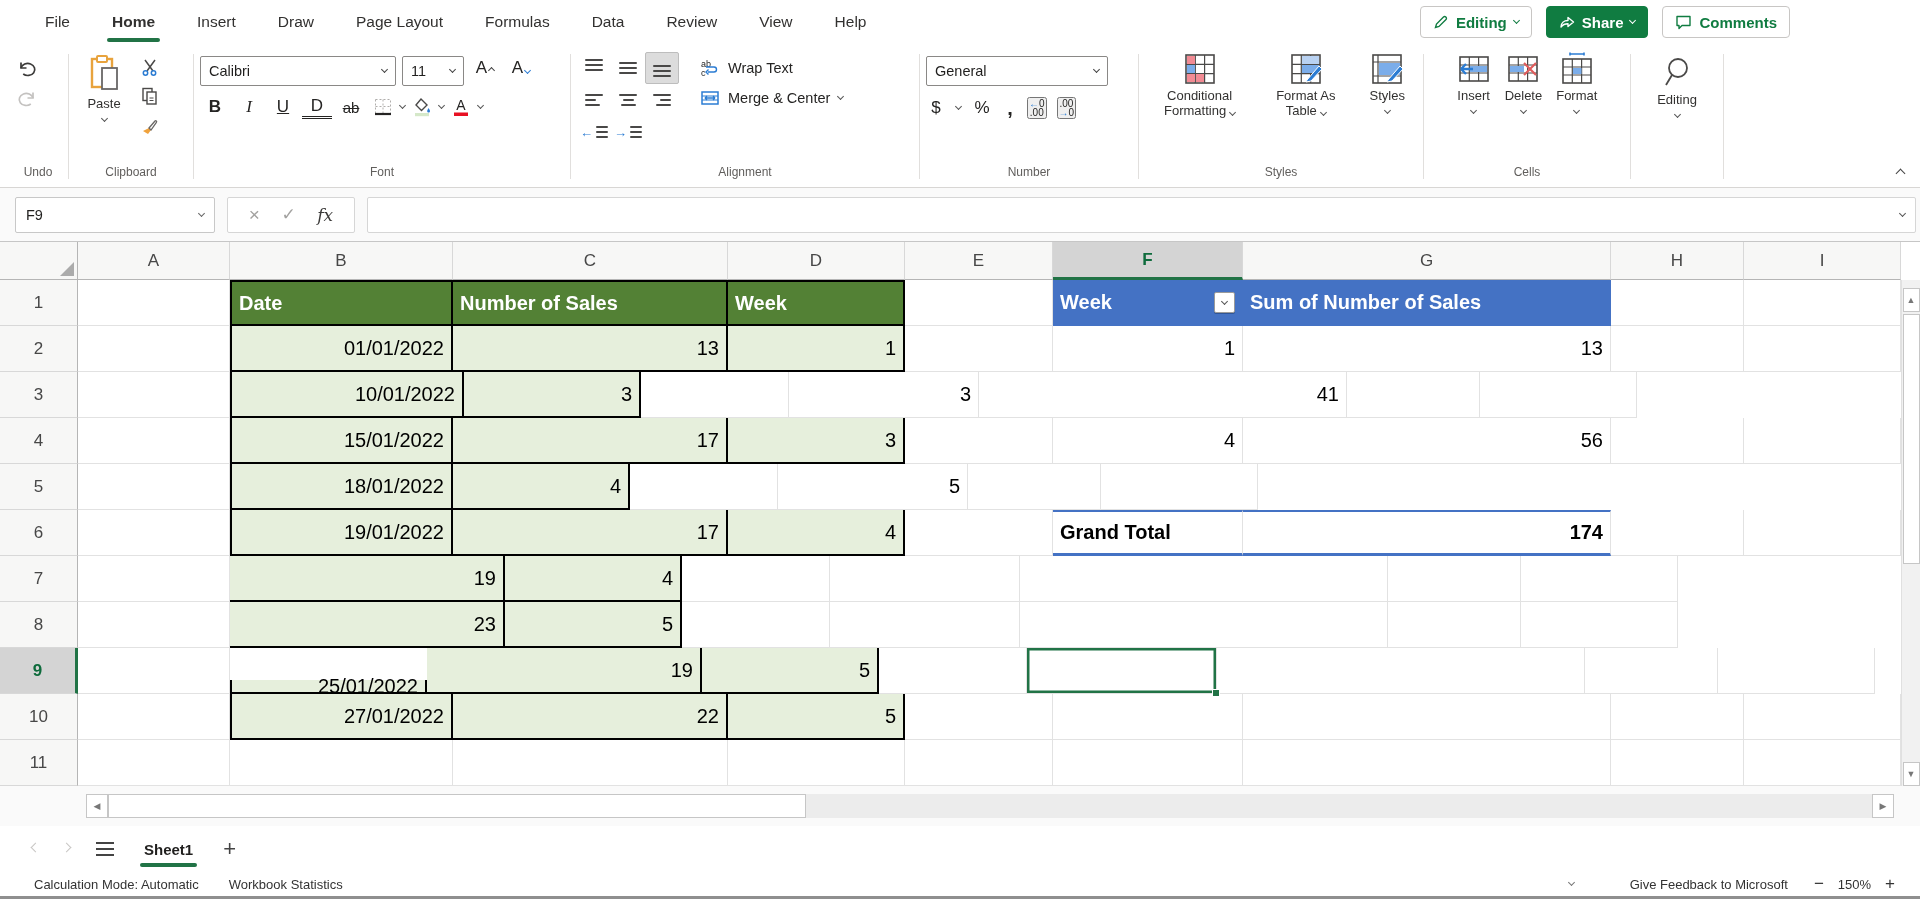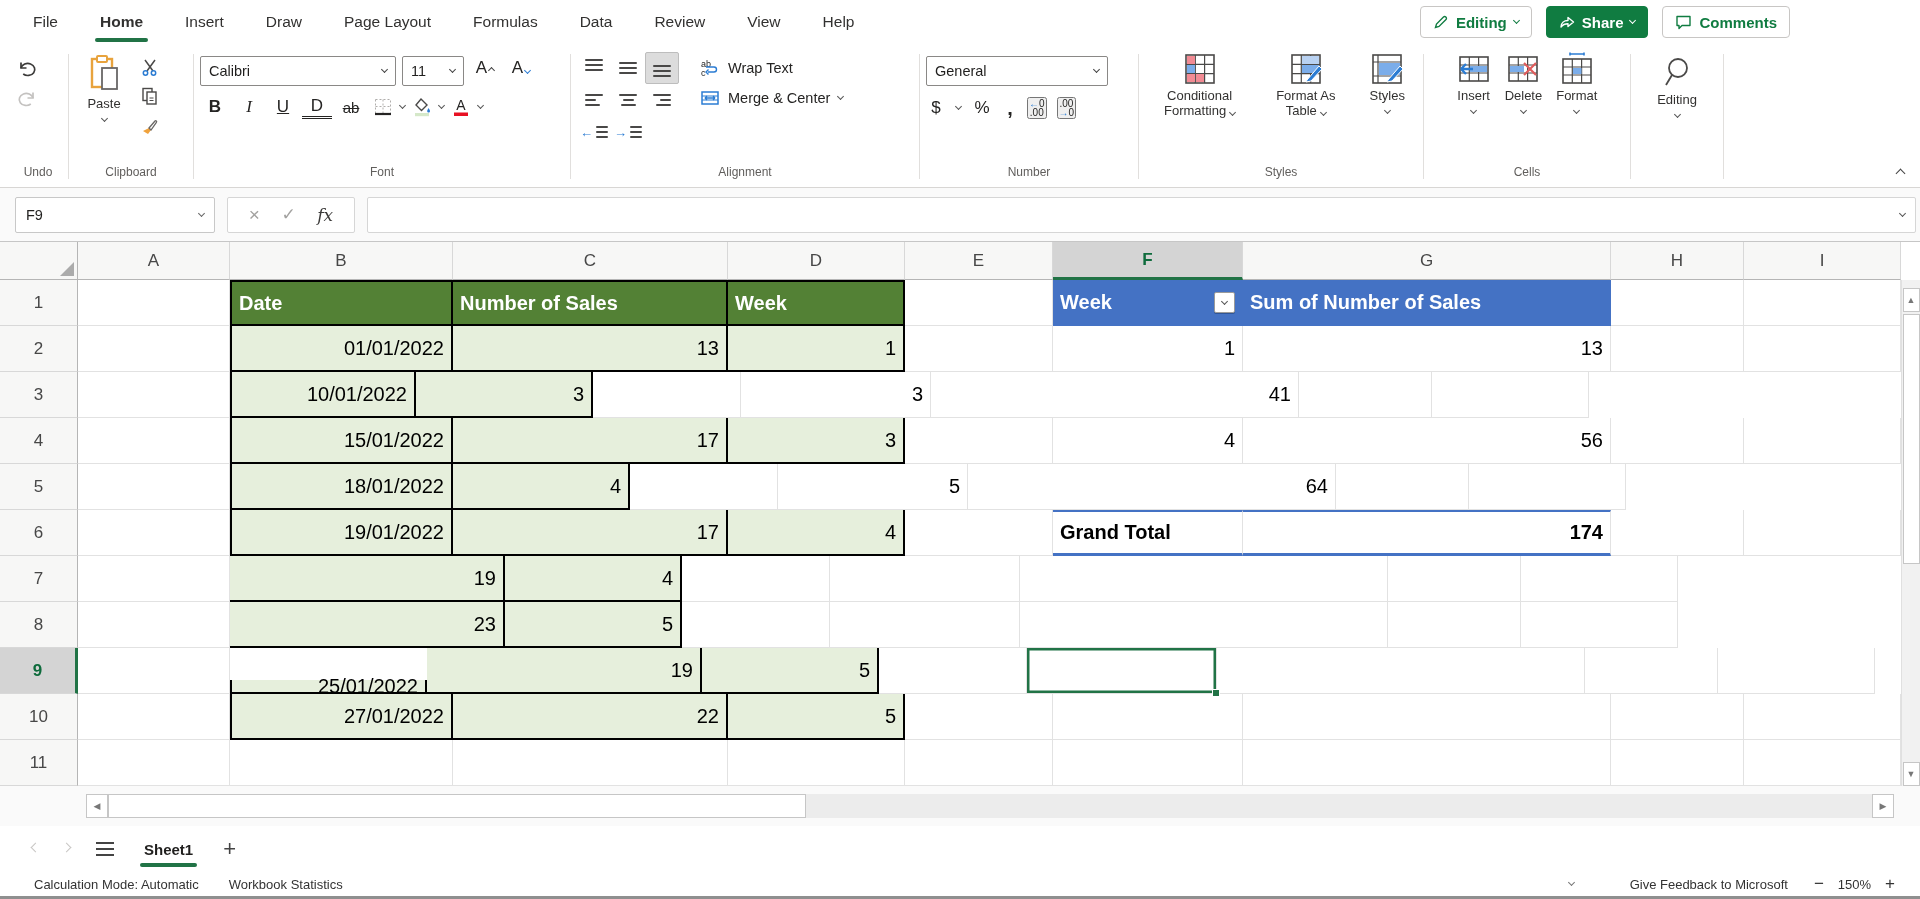--- a/index.html
+++ b/index.html
@@ -1,21 +1,21 @@
 <!DOCTYPE html>
 <html><head>
 <meta charset="utf-8">
 <style>
   *{box-sizing:border-box;margin:0;padding:0}
   html,body{width:1920px;height:899px;overflow:hidden;background:#fff;
     font-family:"Liberation Sans","DejaVu Sans",sans-serif;color:#323130;-webkit-font-smoothing:antialiased}
   #app{position:relative;width:1920px;height:899px;background:#fff;display:flex;flex-direction:column}
 
   
-  .tabbar{height:44px;display:flex;align-items:center;padding:0 130px 0 12px;background:#fff}
+  .tabbar{height:44px;display:flex;align-items:center;padding:0 130px 0 24px;background:#fff}
   .tabs{display:flex;height:100%}
   .tab{position:relative;display:flex;align-items:center;padding:0 21px;font-size:15.5px;color:#323130;cursor:pointer;background:none;border:none;font-family:inherit}
   .tab.active{font-weight:700}
   .tab.active::after{content:"";position:absolute;left:16px;right:16px;bottom:2px;height:4px;background:#217346;border-radius:2px}
   .tr-actions{margin-left:auto;display:flex;gap:14px;align-items:center}
   .pillbtn{height:32px;display:flex;align-items:center;gap:7px;padding:0 12px;border:1px solid #c8c6c4;border-radius:4px;background:#fff;color:#107C41;font-size:15px;font-weight:700;cursor:pointer;font-family:inherit}
   .pillbtn.solid{background:#107C41;border-color:#107C41;color:#fff}
   .chev{display:inline-block;width:7px;height:7px;border-right:1.6px solid currentColor;border-bottom:1.6px solid currentColor;transform:rotate(45deg);margin-top:-3px}
   .chev.u{transform:rotate(225deg);margin-top:3px}
   .chev.l{transform:rotate(135deg)}
@@ -623,21 +623,21 @@
           </div>
           <div class="g-cell pv-c" style="width: 368px;">
             <span class="ct">13</span>
           </div>
           <div class="g-cell" style="width: 133px;"></div>
           <div class="g-cell" style="width: 157px;"></div>
         </div>
         <div class="g-row">
           <div class="g-rowh">3</div>
           <div class="g-cell" style="width: 152px;"></div>
-          <div class="g-cell st-c first" style="width: 186px;">
+          <div class="g-cell st-c first" style="width: 234px;">
             <span class="ct">10/01/2022</span>
           </div>
           <div class="g-cell st-c" style="width: 177px;">
             <span class="ct">3</span>
           </div>
           <div class="g-cell" style="width: 148px;"></div>
           <div class="g-cell pv-c" style="width: 190px;">
             <span class="ct">3</span>
           </div>
           <div class="g-cell pv-c" style="width: 368px;">
@@ -673,23 +673,20 @@
           <div class="g-cell" style="width: 152px;"></div>
           <div class="g-cell st-c first" style="width: 223px;">
             <span class="ct">18/01/2022</span>
           </div>
           <div class="g-cell st-c" style="width: 177px;">
             <span class="ct">4</span>
           </div>
           <div class="g-cell" style="width: 148px;"></div>
           <div class="g-cell pv-c" style="width: 190px;">
             <span class="ct">5</span>
-          </div>
-          <div class="g-cell pv-c" style="width: 368px;">
-            <span class="ct">64</span>
           </div>
           <div class="g-cell" style="width: 133px;"></div>
           <div class="g-cell" style="width: 157px;"></div>
         </div>
         <div class="g-row">
           <div class="g-rowh">6</div>
           <div class="g-cell" style="width: 152px;"></div>
           <div class="g-cell st-c first" style="width: 223px;">
             <span class="ct">19/01/2022</span>
           </div>

